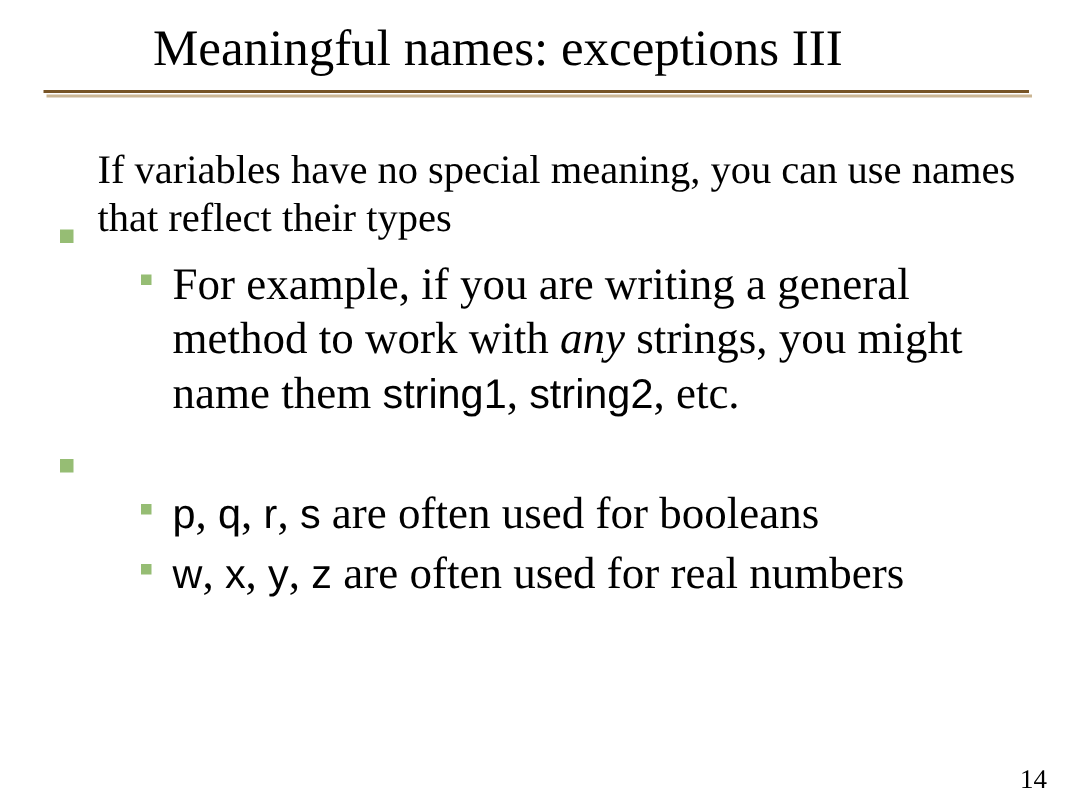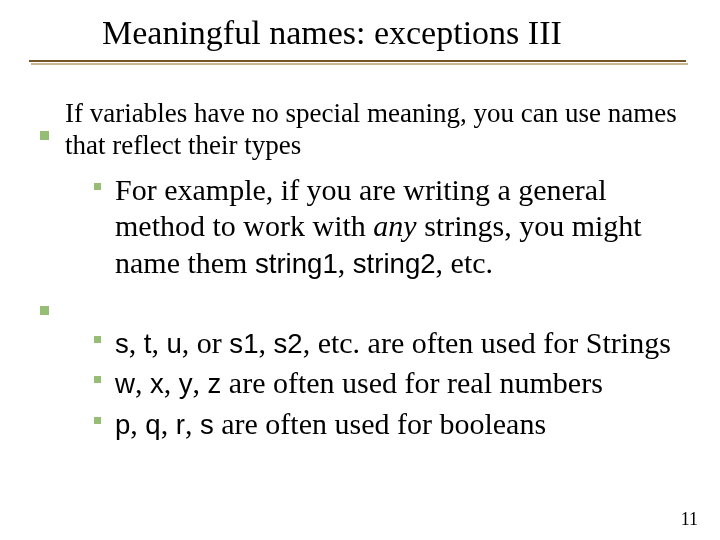--- a/index.html
+++ b/index.html
@@ -51,21 +51,21 @@
     position: absolute;
     top: 90px;
     left: 40px;
     right: 36px;
   }
   .lvl1 {
     margin: 8px 0 6px 0;
   }
   .lvl1-row {
     display: flex;
-    align-items: center;
+    align-items: flex-end;
   }
   .lvl1-text {
     font-size: 27px;
     line-height: 1.18;
   }
   .lvl2-list {
     margin: 10px 0 12px 54px;
   }
   .lvl2 {
     display: flex;
@@ -133,40 +133,34 @@
         </div>
       </div>
     </div>
 
     <div class="lvl1">
       <div class="lvl1-row">
         <span class="sqbul"></span>
       </div>
       <div class="lvl2-list">
 
+
         <div class="lvl2">
           <span class="sqbul small"></span>
           <div class="lvl2-text">
-            <span class="mono">s</span><span>, </span><span class="mono">t</span><span>, </span><span class="mono">u</span><span>, or </span><span class="mono">s1</span><span>, </span><span class="mono">s2</span><span>, etc. are often used for Strings</span>
+            <span class="mono">p</span><span>, </span><span class="mono">q</span><span>, </span><span class="mono">r</span><span>, </span><span class="mono">s</span><span> are often used for booleans</span>
           </div>
         </div>
 
         <div class="lvl2">
           <span class="sqbul small"></span>
           <div class="lvl2-text">
             <span class="mono">w</span><span>, </span><span class="mono">x</span><span>, </span><span class="mono">y</span><span>, </span><span class="mono">z</span><span> are often used for real numbers</span>
           </div>
         </div>
 
-        <div class="lvl2">
-          <span class="sqbul small"></span>
-          <div class="lvl2-text">
-            <span class="mono">p</span><span>, </span><span class="mono">q</span><span>, </span><span class="mono">r</span><span>, </span><span class="mono">s</span><span> are often used for booleans</span>
-          </div>
-        </div>
-
       </div>
     </div>
 
   </div>
 
-  <div class="pagenum">11</div>
+  <div class="pagenum">14</div>
 </div>
 
 </body></html>

